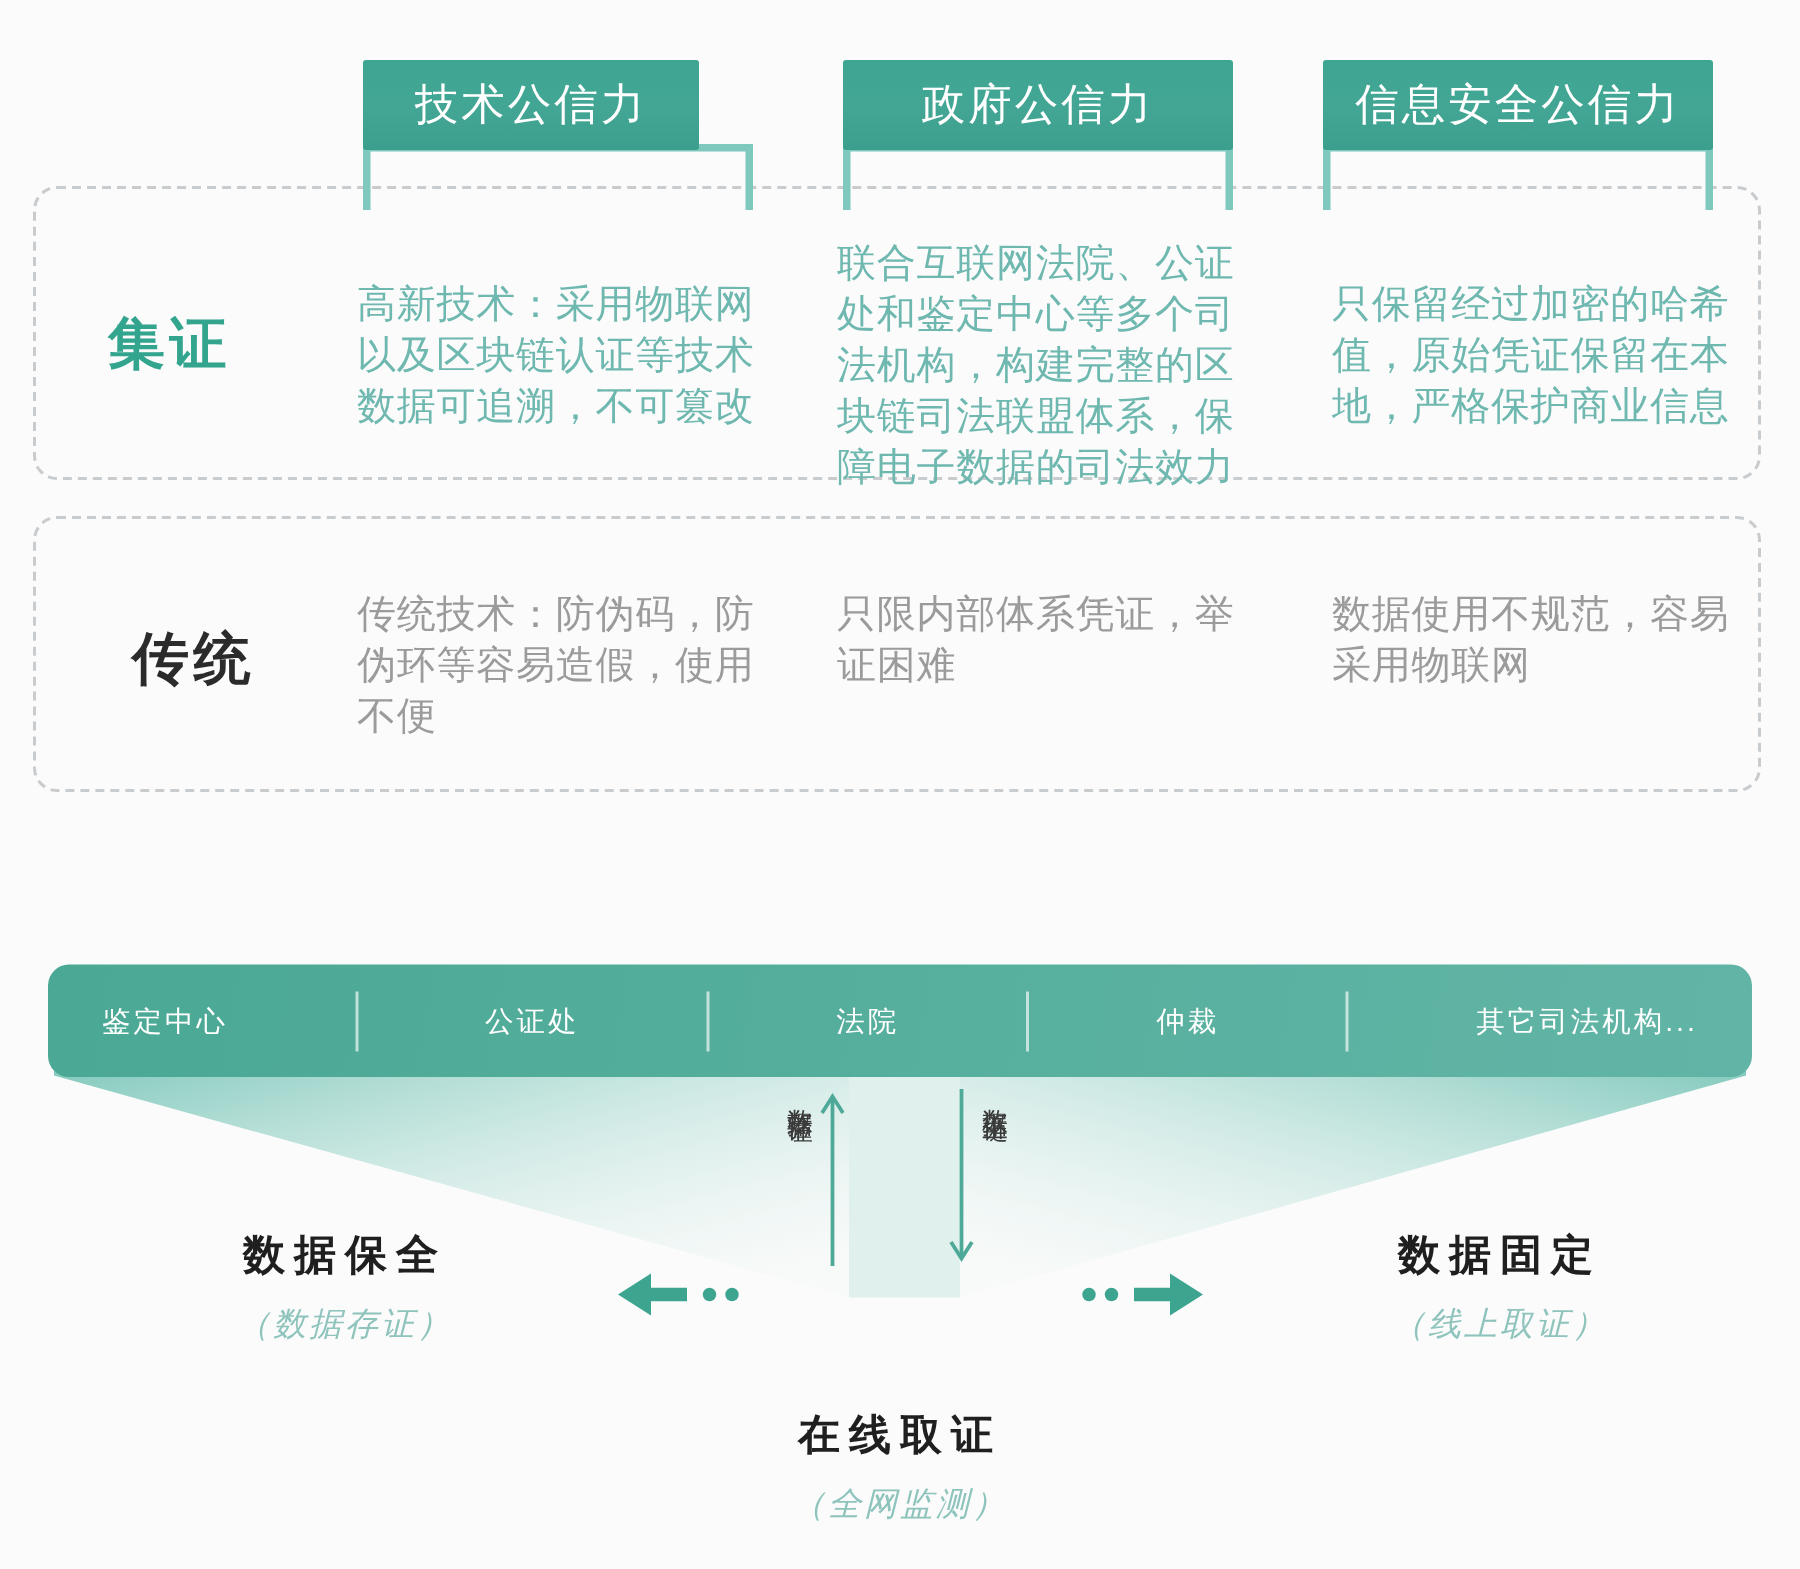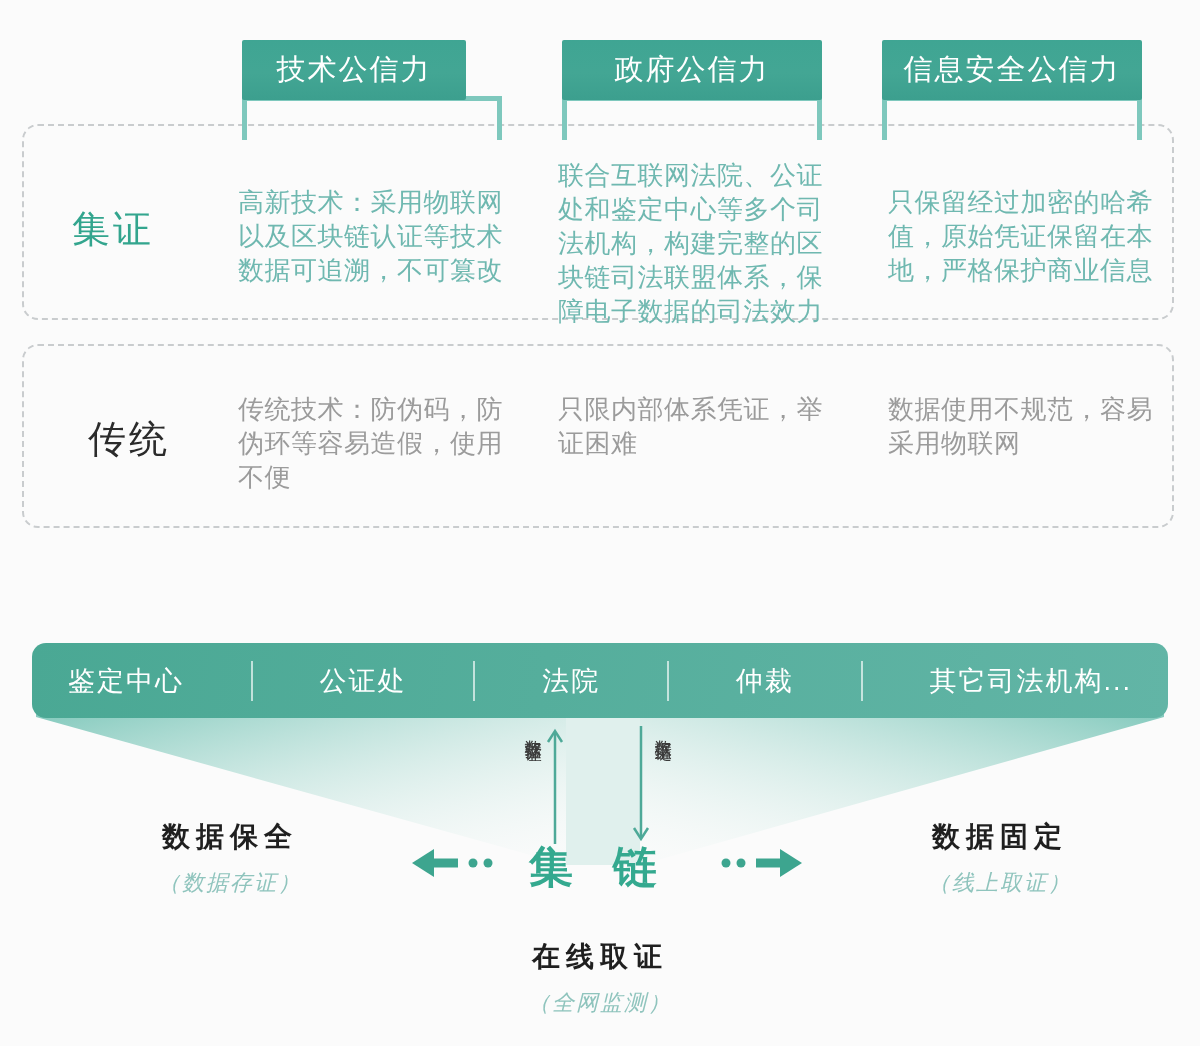--- a/index.html
+++ b/index.html
@@ -51,21 +51,21 @@
     box-sizing: border-box;
     border: 2px dashed #c9ccce;
     border-radius: 16px;
     background: transparent;
     z-index: 2;
   }
 
   .row-label {
     position: absolute;
     font-size: 38px;
-    font-weight: normal;
+    font-weight: bold;
     letter-spacing: 3px;
     z-index: 5;
   }
   .row-label.evidence { color: #33a58e; }
   .row-label.trad { color: #2b2b2b; }
 
   .cell-text {
     position: absolute;
     font-size: 26px;
     line-height: 34px;
@@ -97,21 +97,21 @@
     background: linear-gradient(100deg, #4aa894 0%, #55ae9c 45%, #62b5a6 100%);
     display: flex;
     align-items: center;
     justify-content: space-between;
     padding: 0 26px;
     box-sizing: border-box;
     z-index: 5;
   }
   .inst-item {
     color: #ffffff;
-    font-size: 27px;
+    font-size: 19px;
     letter-spacing: 2px;
     white-space: nowrap;
     padding: 0 10px;
   }
   .inst-div {
     width: 2px;
     height: 40px;
     background: rgba(255,255,255,0.65);
     flex: 0 0 auto;
   }
@@ -261,23 +261,20 @@
     <div class="bottom-sub">（数据存证）</div>
   </div>
 
   <svg class="arrow-ico" style="left:408px; top:840px;" width="88" height="46" viewBox="0 0 88 46">
     <circle cx="80" cy="23" r="4.5" fill="#3da58f"></circle>
     <circle cx="65" cy="23" r="4.5" fill="#3da58f"></circle>
     <path d="M50 23 L22 23" stroke="#3da58f" stroke-width="9" stroke-linecap="butt"></path>
     <polygon points="4,23 26,9 26,37" fill="#3da58f"></polygon>
   </svg>
 
-  <div class="bottom-item" style="left:460px; top:838px; width:280px;">
-    <div class="center-title">集 链</div>
-  </div>
 
   <svg class="arrow-ico" style="left:718px; top:840px;" width="88" height="46" viewBox="0 0 88 46">
     <circle cx="8" cy="23" r="4.5" fill="#3da58f"></circle>
     <circle cx="23" cy="23" r="4.5" fill="#3da58f"></circle>
     <path d="M38 23 L66 23" stroke="#3da58f" stroke-width="9" stroke-linecap="butt"></path>
     <polygon points="84,23 62,9 62,37" fill="#3da58f"></polygon>
   </svg>
 
   <div class="bottom-item" style="left:830px; top:818px; width:340px;">
     <div class="bottom-title">数据固定</div>

